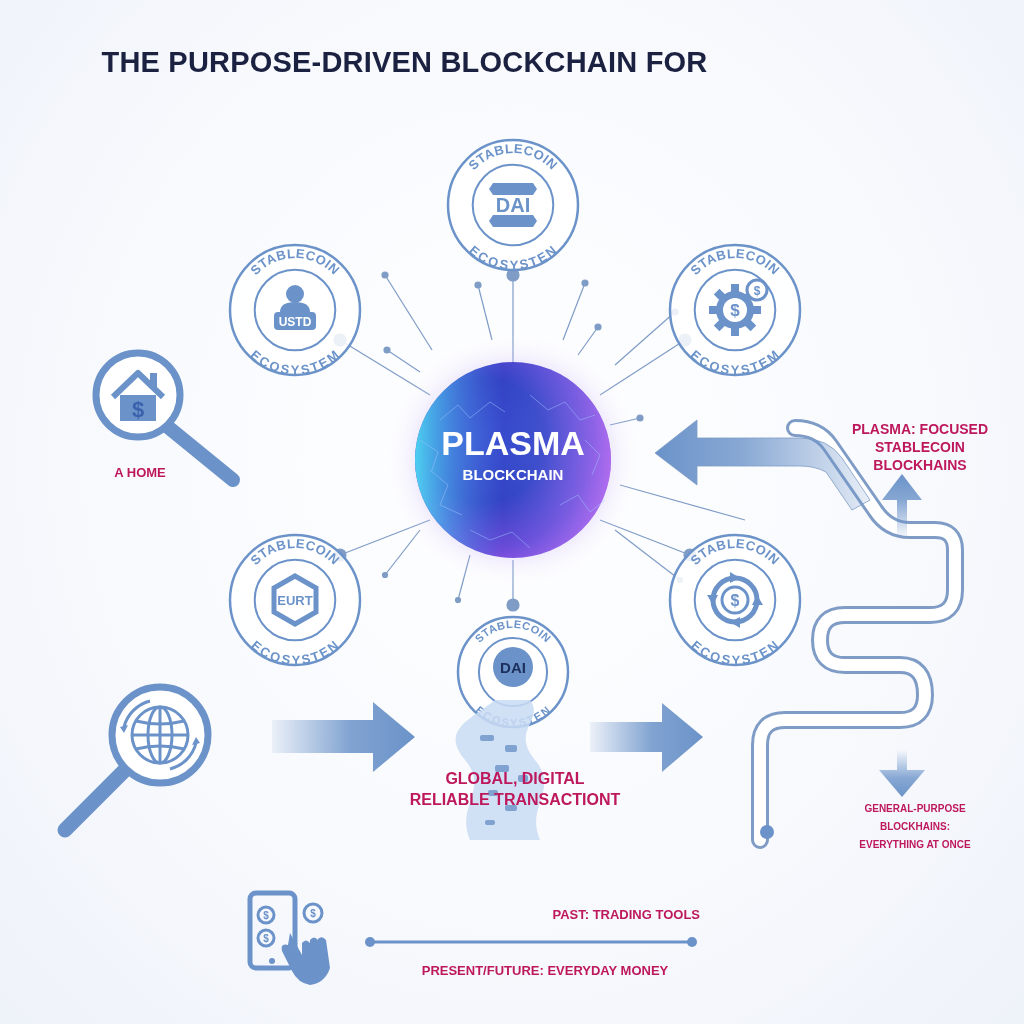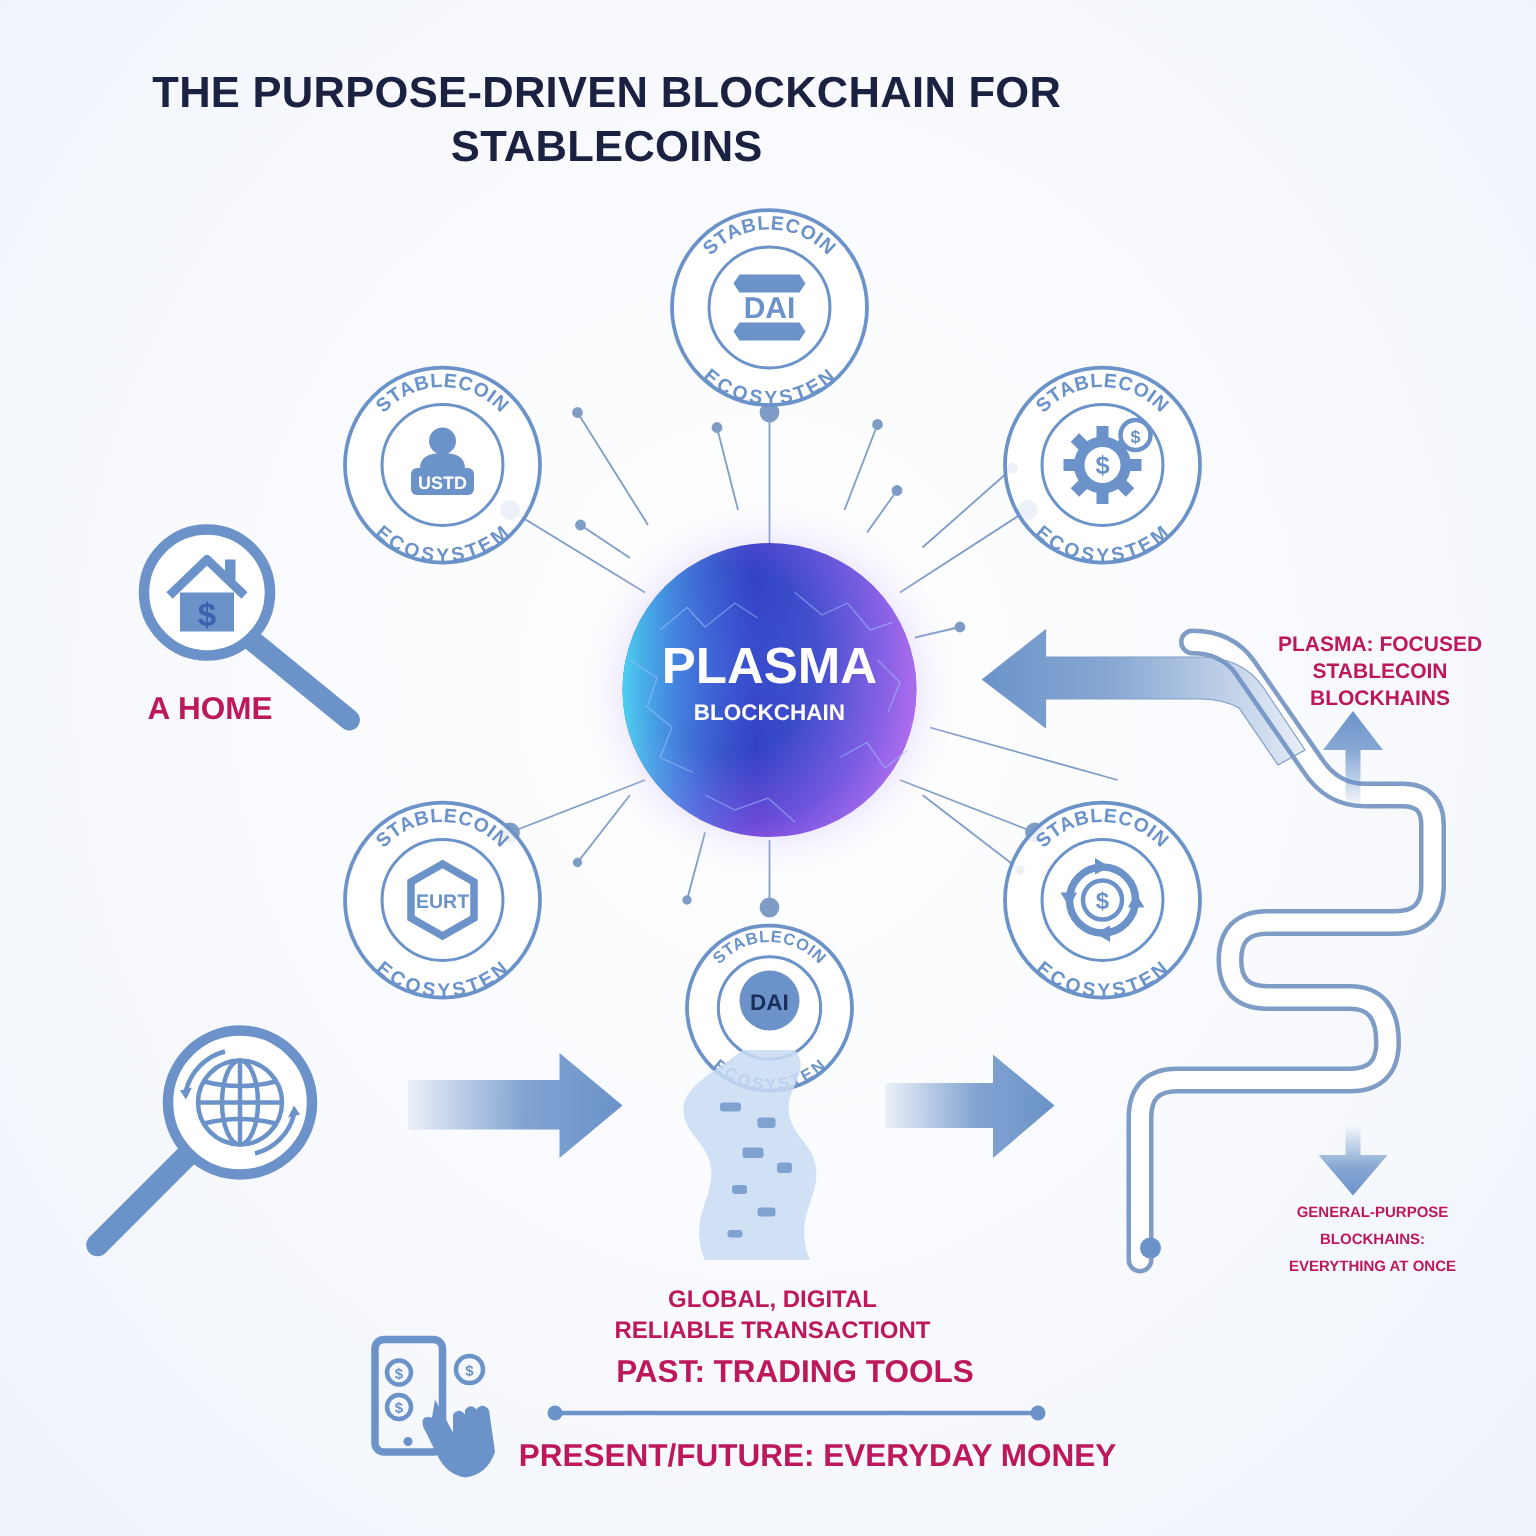--- a/index.html
+++ b/index.html
@@ -14,32 +14,31 @@
       left:0; top:44px; width:809px; text-align:center;
       font-weight:bold; font-size:29px; line-height:36px; color:#1b2140; letter-spacing:0.2px;
     }
     #title span { display:block; }
     svg#diagram { position:absolute; left:0; top:0; }
     .label {
       position:absolute; text-align:center; font-weight:bold; color:#be185d;
       font-size:15px; line-height:19px;
     }
     .label span { display:block; }
-    .lbl-lg { font-size:21px; line-height:22px; }
+    .lbl-lg { font-size:13px; line-height:22px; }
     .ring-text { font-family:"Liberation Sans", sans-serif; font-weight:bold; font-size:13px; fill:#6b93c9; letter-spacing:0.5px; }
     .coin-text { font-family:"Liberation Sans", sans-serif; font-weight:bold; fill:#ffffff; }
     .plasma-title { font-family:"Liberation Sans", sans-serif; font-weight:bold; font-size:34px; fill:#ffffff; }
     .plasma-sub { font-family:"Liberation Sans", sans-serif; font-weight:bold; font-size:15px; fill:#ffffff; }
   </style>
 </head>
 <body>
 
 <div id="title" class="abs">
   <span>THE PURPOSE-DRIVEN BLOCKCHAIN FOR</span>
-  <span>STABLECOINS</span>
 </div>
 
 <svg id="diagram" width="1024" height="1024" viewBox="0 0 1024 1024">
   <defs>
     <radialGradient id="sphereGrad" cx="35%" cy="40%" r="70%">
       <stop offset="0%" stop-color="#3a4fd0"></stop>
       <stop offset="45%" stop-color="#3343c4"></stop>
       <stop offset="80%" stop-color="#6b4ad8"></stop>
       <stop offset="100%" stop-color="#a35ae8"></stop>
     </radialGradient>
@@ -310,19 +309,19 @@
   <span>STABLECOIN</span>
   <span>BLOCKHAINS</span>
 </div>
 
 <div class="label" style="left:815px; top:800px; width:200px; font-size:10px; line-height:18px;">
   <span>GENERAL-PURPOSE</span>
   <span>BLOCKHAINS:</span>
   <span>EVERYTHING AT ONCE</span>
 </div>
 
-<div class="label lbl-lg" style="left:380px; top:856px; width:270px; font-size:16px; line-height:21px;">
+<div class="label lbl-lg" style="left:380px; top:768px; width:270px; font-size:16px; line-height:21px;">
   <span>GLOBAL, DIGITAL</span>
   <span>RELIABLE TRANSACTIONT</span>
 </div>
 
-<div class="label lbl-lg" style="left:360px; top:904px; width:340px;">PAST: TRADING TOOLS</div>
+<div class="label lbl-lg" style="left:360px; top:904px; width:340px;text-align:right;">PAST: TRADING TOOLS</div>
 <div class="label lbl-lg" style="left:345px; top:960px; width:400px;">PRESENT/FUTURE: EVERYDAY MONEY</div>
 
 </body></html>

